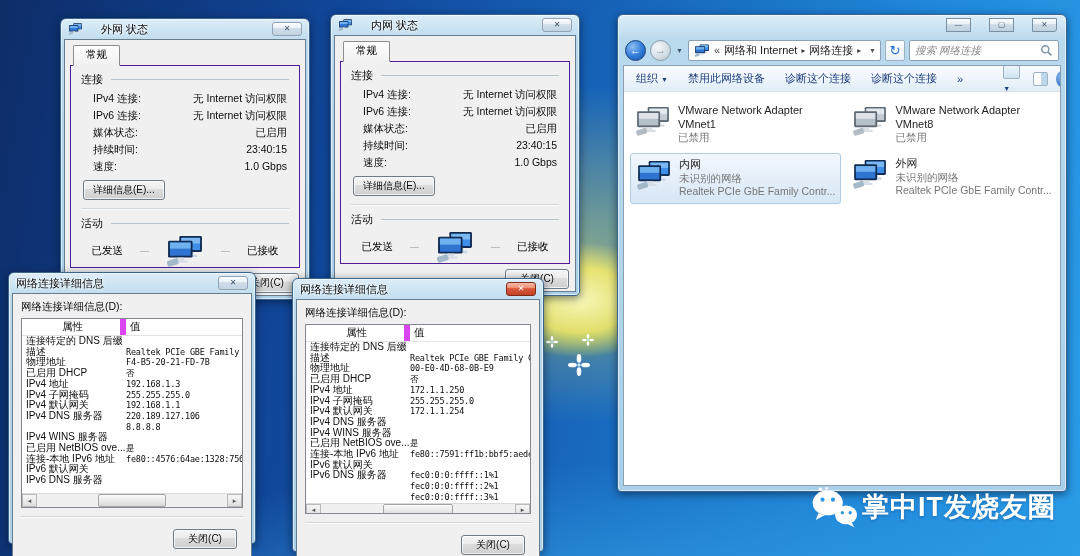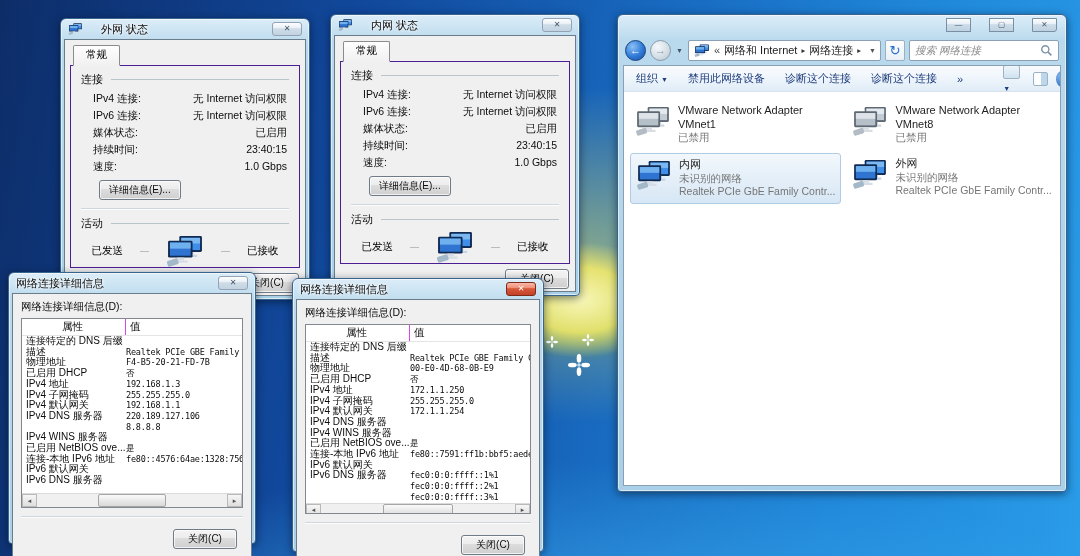--- a/index.html
+++ b/index.html
@@ -35,37 +35,37 @@
   .wbody { background:#f0f0f0; border:1px solid #697d8d; height:calc(100% - 20px); display:flex; flex-direction:column; }
 
   
   .tabs { padding:4px 11px 0 8px; position:relative; z-index:2; }
   .tab { display:inline-block; background:linear-gradient(#fefefe,#f1f1f1); border:1px solid #8c8c8c; border-bottom:1px solid #f0f0f0;
     border-radius:2px 2px 0 0; padding:2px 12px 3px; font-size:10.5px; margin-bottom:-1px; }
   .tabpage { border:1px solid #4c1d95; margin:0 5px; padding:6px 10px 8px; background:#f0f0f0; height:212px; overflow:hidden; }
   .grp { display:flex; align-items:center; gap:8px; font-size:11px; color:#0c0c0c; margin-bottom:3px; }
   .grp .line { flex:1; height:1px; background:#bac4cb; }
   .srow { display:flex; justify-content:space-between; font-size:10.5px; padding:1.5px 2px 1.5px 12px; color:#0c0c0c; }
-  .detbtn { margin:5px 0 0 18px;text-align:center; }
+  .detbtn { margin:5px 0 0 2px;text-align:center; }
   .btn { display:inline-flex; align-items:center; justify-content:center; gap:3px; border:1px solid #6f7b86; border-radius:3px;
     background:linear-gradient(#f4f4f4,#ececec 45%,#dddddd 46%,#cfcfcf); font-size:10px; color:#0c0c0c; height:20px; padding:0 9px;
     box-shadow:inset 0 0 0 1px rgba(255,255,255,.7); white-space:nowrap; }
   .etch { height:2px; border-top:1px solid #cfd7dc; border-bottom:1px solid #fdfdfd; margin:8px 0 6px; }
   .acthead { display:flex; align-items:center; justify-content:center; gap:17px; margin-top:2px; font-size:10.5px; height:34px; }
   .pcbig { width:38px; height:32px; }
   .dash { color:#9aa2a8; font-size:9px; }
   .dlgfoot { display:flex; justify-content:flex-end; align-items:center; padding:5px 6px 2px; }
   .dlgfoot .btn { min-width:64px; }
 
   
   .dbody { padding:6px 8px 4px; display:flex; flex-direction:column; height:calc(100% - 0px); }
   .dlabel { font-size:10.5px; color:#0c0c0c; margin-bottom:4px; }
   .plist { background:#fff; border:1px solid #828790; height:190px; display:flex; flex-direction:column; overflow:hidden; }
   .phead { display:flex; font-size:10.5px; color:#0c0c0c; border-bottom:1px solid #e4e4e4; flex:none; }
-  .phead .pl { border-right:1px solid #d946ef;padding-left:40px; }
+  .phead .pl { border-right:6px solid #d946ef;padding-left:40px; }
   .phead span { padding:1px 4px; }
   .pl { width:104px; flex:none; }
   .prow { display:flex; font-size:10px; line-height:10.7px; color:#0c0c0c; }
   .prow .pl { padding-left:4px; white-space:nowrap; overflow:hidden; }
   .prow .pv { flex:1; font-family:"DejaVu Sans Mono","Liberation Mono",monospace; font-size:8.5px; letter-spacing:-.2px;
     white-space:nowrap; overflow:hidden; }
   .hsb { margin-top:auto; height:14px; background:#f0f0f0; border-top:1px solid #dadada; display:flex; flex:none; }
   .hsb .ar { width:15px; background:linear-gradient(#f6f6f6,#dedede); border:1px solid #b9b9b9; font-size:7px; color:#555;
     display:flex; align-items:center; justify-content:center; }
   .hsb .tr { flex:1; position:relative; }
@@ -583,14 +583,20 @@
           <span class="ar">▸</span>
         </div>
       </div>
       <div class="etch"></div>
       <div class="dlgfoot">
           <span class="btn">关闭(C)</span>
         </div>
     </div>
   </div>
 
+  <div class="wm">
+    <svg class="wmicon">
+        <use href="#wx"></use>
+      </svg>
+    <span>掌中IT发烧友圈</span>
+  </div>
 
 </div>
 
 </body></html>

